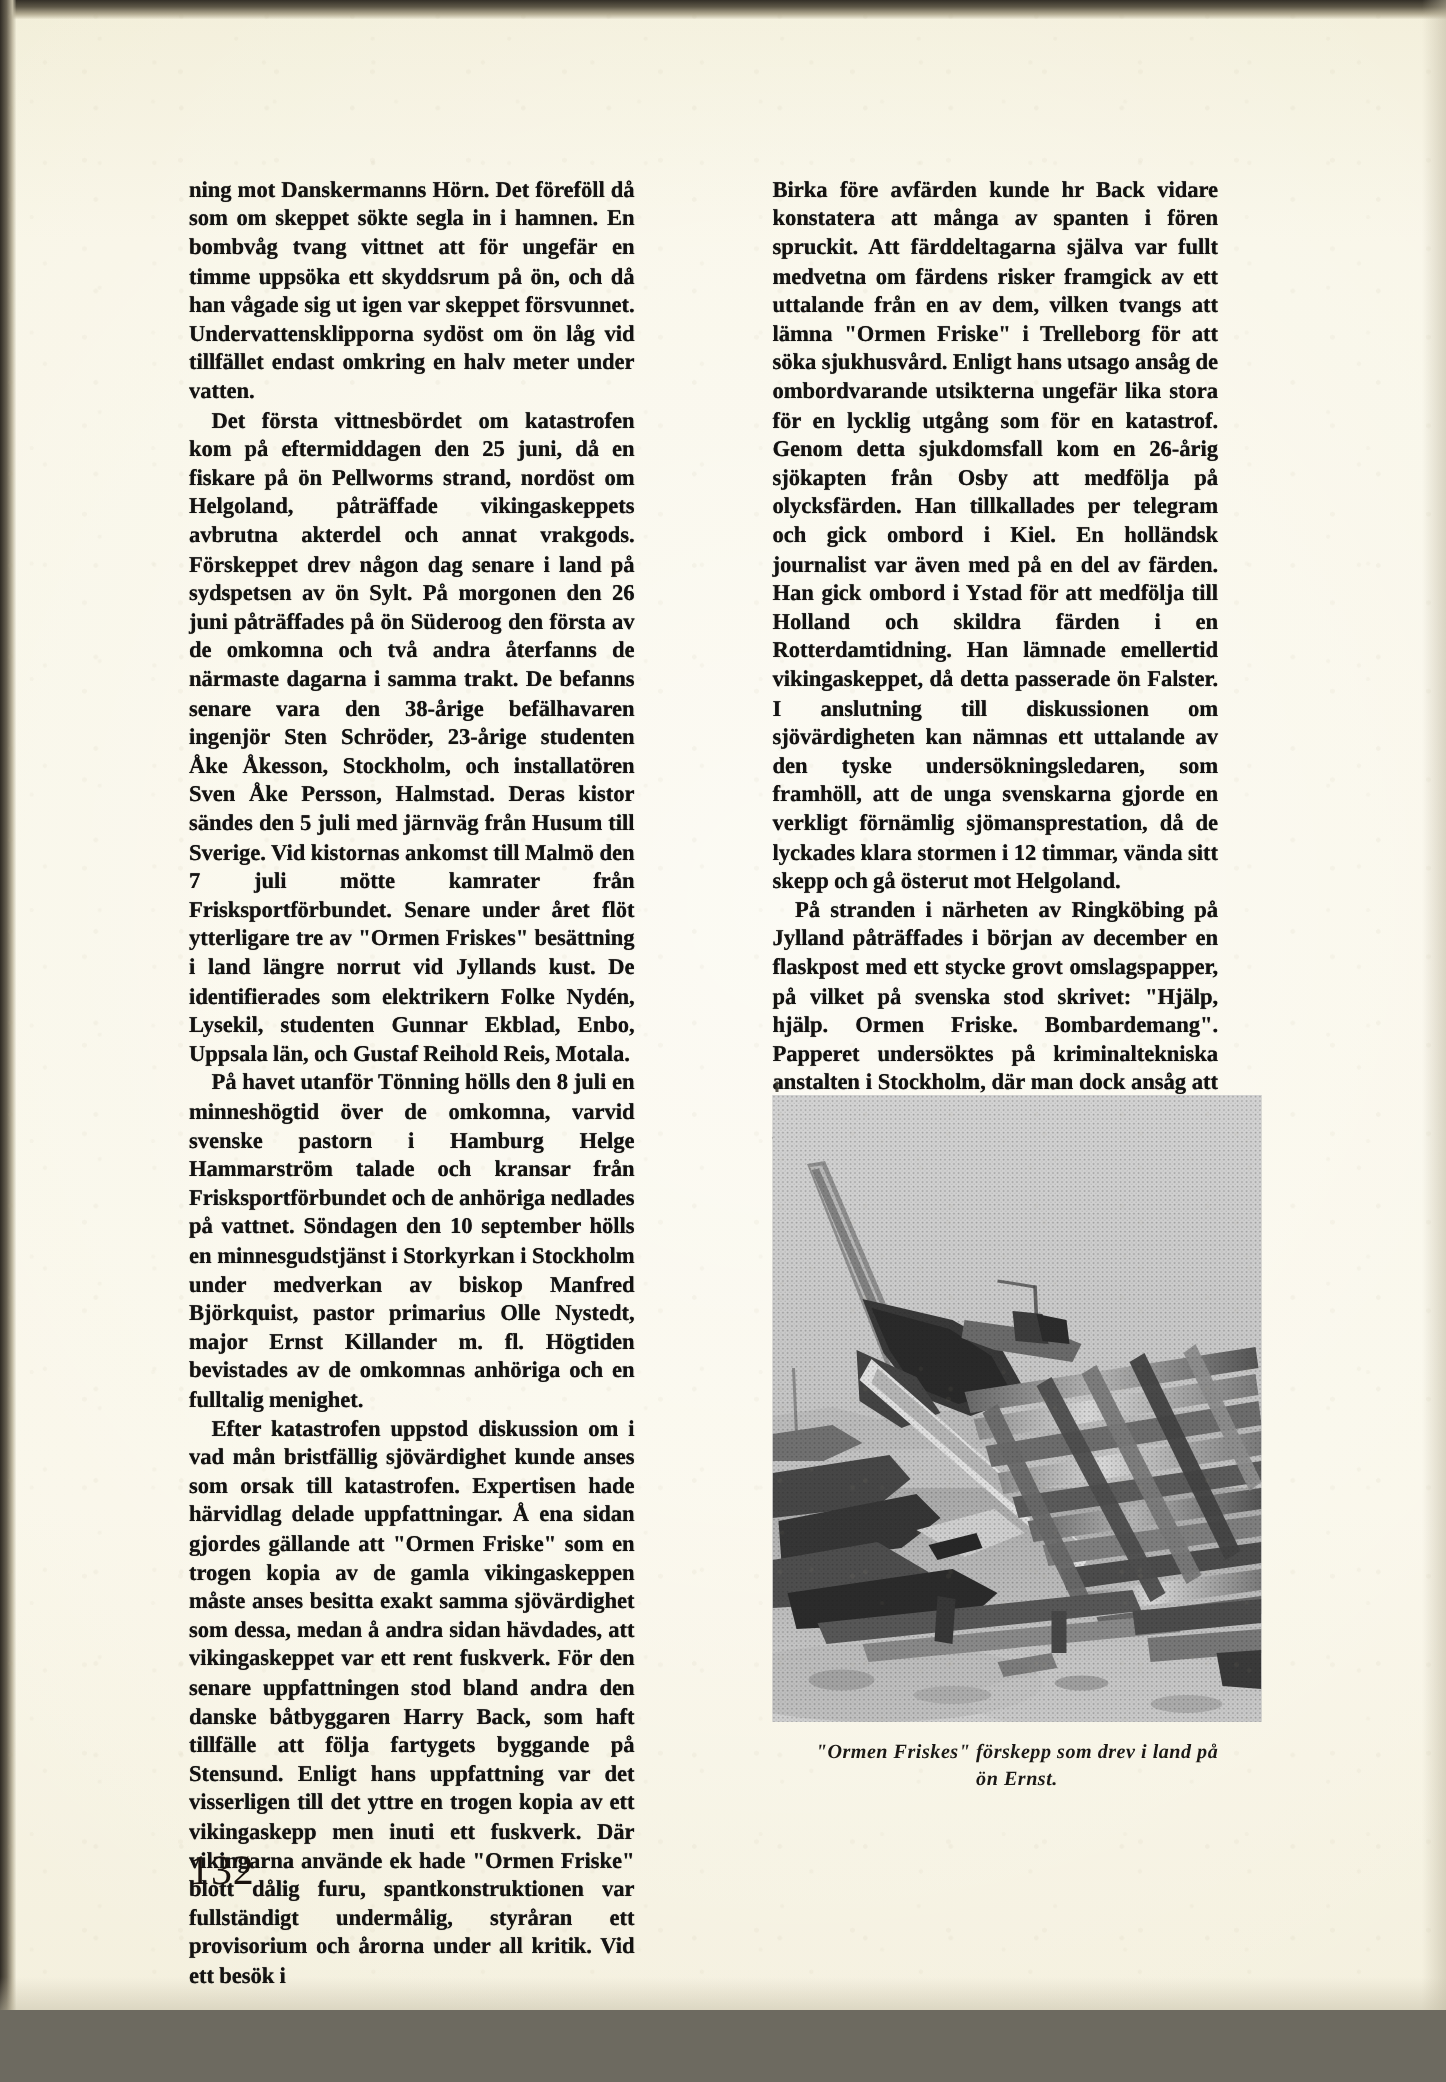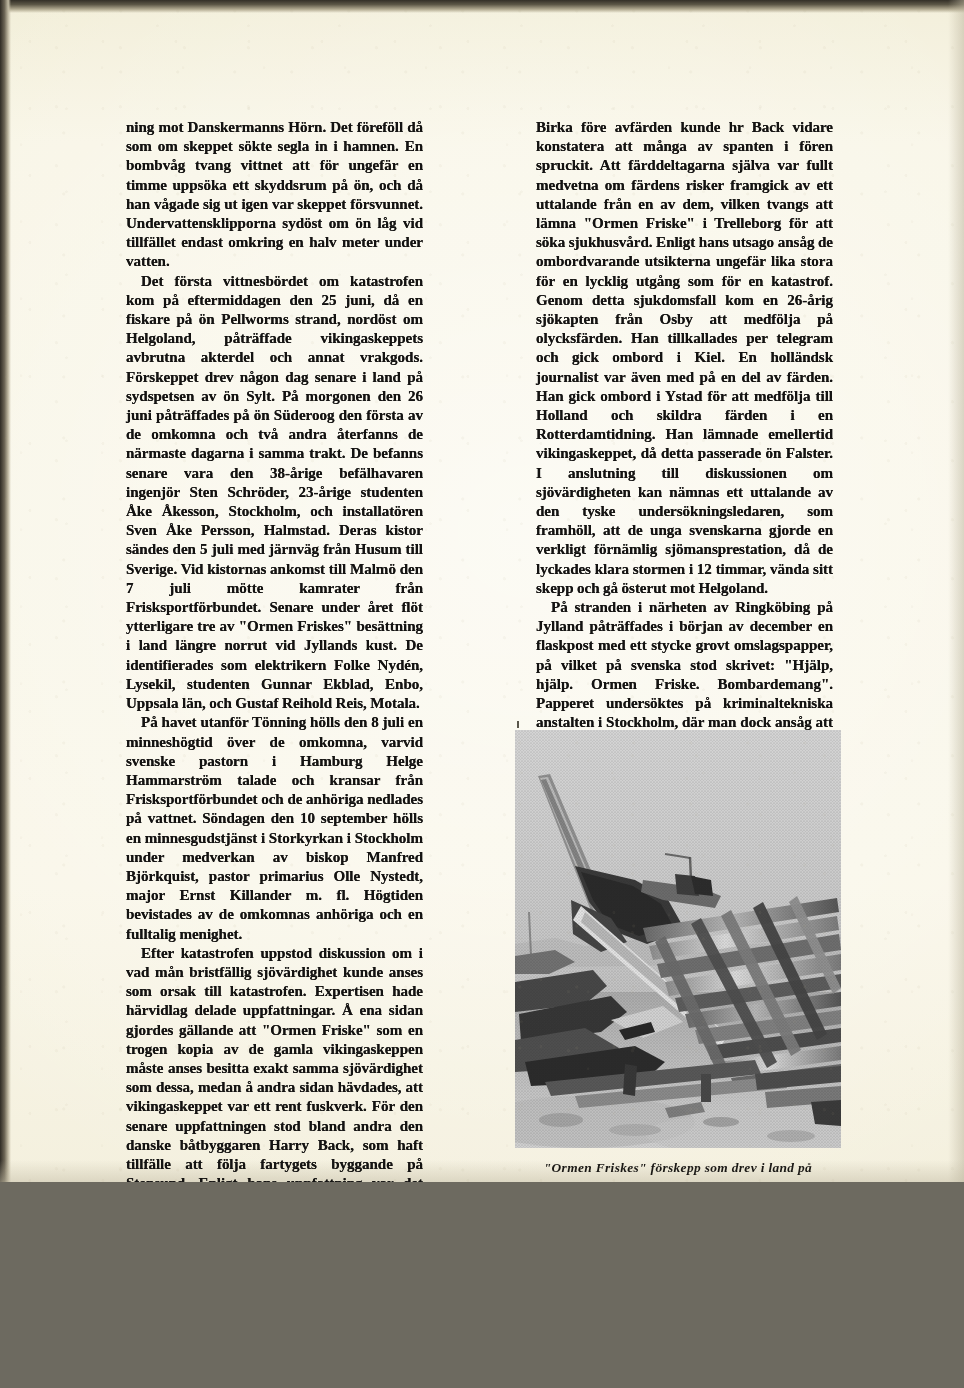--- a/index.html
+++ b/index.html
@@ -5,21 +5,21 @@
 <style>
   html, body {
     margin: 0;
     padding: 0;
     background: #6d6a60;
   }
 
   .page {
     position: relative;
     width: 964px;
-    height: 1182px;
+    height: 1340px;
     margin: 0 auto;
     overflow: hidden;
     background: #f7f4e2;
     background-image:
       radial-gradient(ellipse 120% 90% at 55% 45%, rgba(255,255,255,0.55) 0%, rgba(255,255,255,0) 70%),
       linear-gradient(180deg, #f2eed8 0%, #f8f5e6 12%, #f9f6e8 75%, #f4f0de 100%),
       linear-gradient(90deg, #e8e3cc 0%, #f7f4e4 5%, #faf7ea 50%, #f6f2e1 96%, #efead4 100%);
     font-family: "Liberation Serif", "DejaVu Serif", serif;
     color: #121110;
     text-decoration: underline;
@@ -62,21 +62,21 @@
     width: 722px;
     height: 1130px;
   }
 
   .column {
     position: absolute;
     top: 0;
     width: 297px;
   }
   .col-left  { left: 0; }
-  .col-right { left: 389px; margin-left: 21px; }
+  .col-right { left: 389px; }
 
   .body-text {
     font-size: 15.1px;
     line-height: 19.2px;
     text-align: justify;
     text-justify: inter-word;
     -webkit-hyphens: none;
     hyphens: none;
     font-weight: 700;
     letter-spacing: -0.05px;

